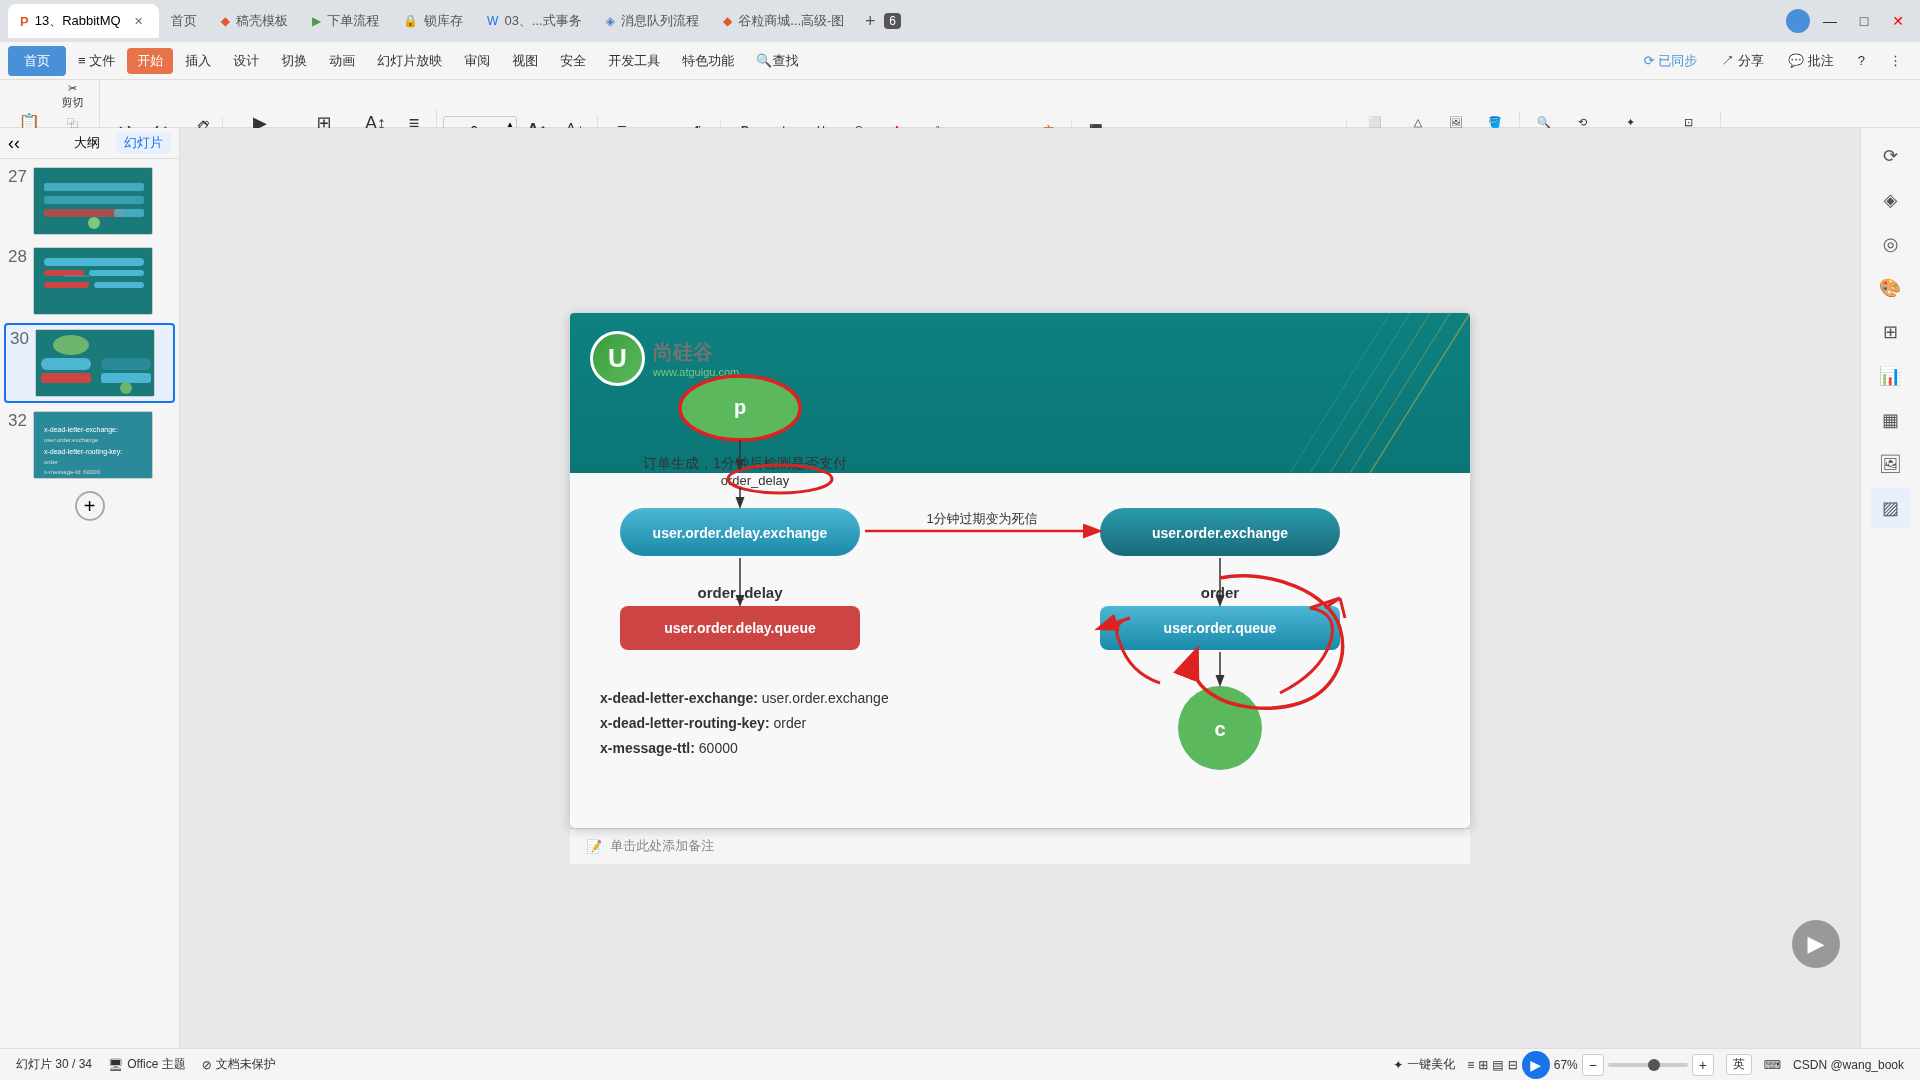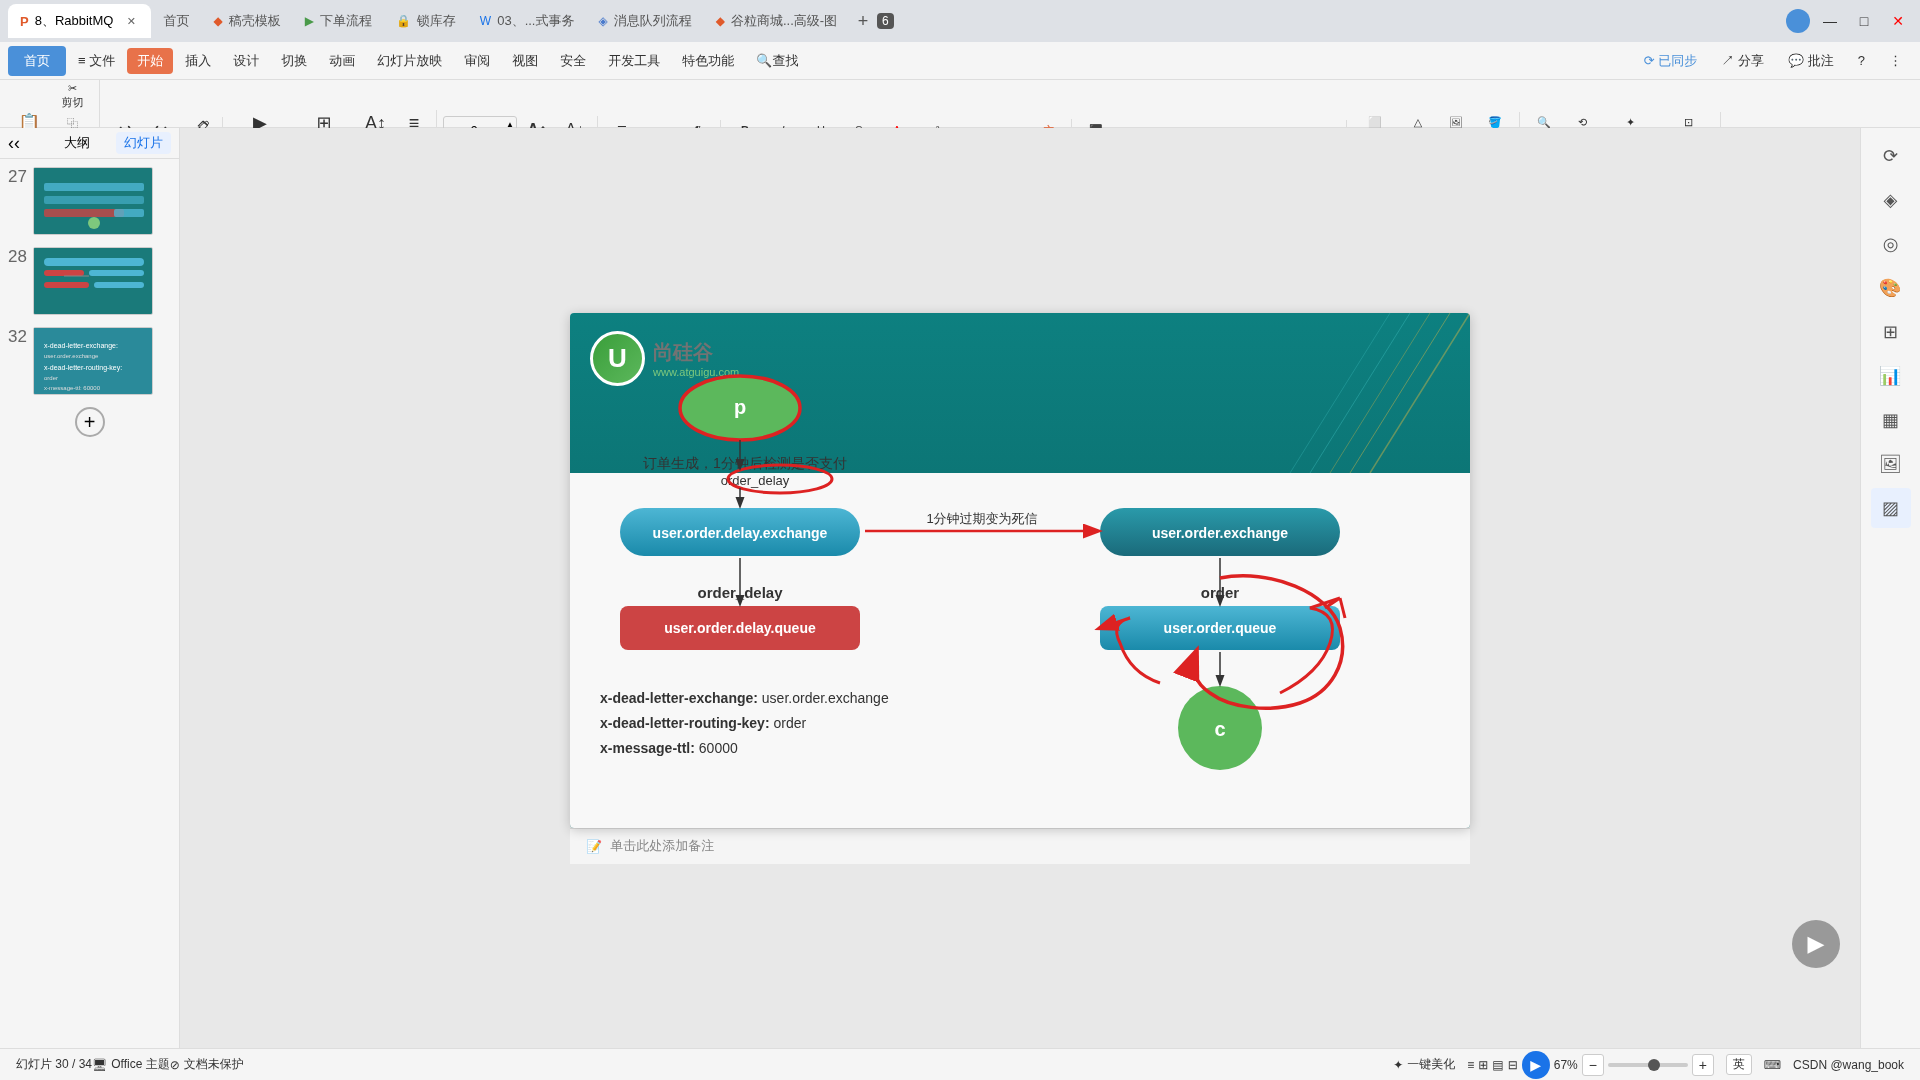--- a/index.html
+++ b/index.html
@@ -43,41 +43,41 @@
     .font-size-arrows { display: flex; flex-direction: column; }
     .font-arrow { font-size: 8px; cursor: pointer; line-height: 1.2; padding: 0 2px; }
 
     
     .main-area { display: flex; height: calc(1080px - 42px - 38px - 48px - 32px); }
 
     
     .left-panel { width: 180px; background: #f5f5f5; border-right: 1px solid #ddd; display: flex; flex-direction: column; }
     .panel-toggle { display: flex; align-items: center; justify-content: space-between; padding: 4px 8px; border-bottom: 1px solid #ddd; }
     .panel-tabs { display: flex; gap: 8px; }
-    .panel-tab { font-size: 13px; padding: 2px 8px; cursor: pointer; border-radius: 4px; margin-left: 10px; }
+    .panel-tab { font-size: 13px; padding: 2px 8px; cursor: pointer; border-radius: 4px; }
     .panel-tab.active { background: #e8f0fe; color: #1a73e8; }
     .slide-list { flex: 1; overflow-y: auto; padding: 4px; }
     .slide-item { display: flex; align-items: flex-start; gap: 6px; padding: 4px; cursor: pointer; border-radius: 4px; margin-bottom: 4px; }
     .slide-item.active { background: #e8f0fe; border: 2px solid #1a73e8; }
     .slide-number { font-size: 17px; color: #666; min-width: 16px; }
     .slide-thumb { width: 120px; height: 68px; background: #fff; border: 1px solid #ccc; border-radius: 2px; overflow: hidden; position: relative; }
 
     
     .center-canvas { flex: 1; background: #e8e8e8; display: flex; flex-direction: column; align-items: center; justify-content: center; overflow: hidden; position: relative; }
     .slide-canvas { width: 900px; height: 515px; background: #fff; position: relative; border-radius: 4px; box-shadow: 0 2px 12px rgba(0,0,0,0.2); overflow: hidden; }
 
     
     .right-panel { width: 60px; background: #f5f5f5; border-left: 1px solid #ddd; display: flex; flex-direction: column; align-items: center; padding-top: 8px; gap: 4px; }
     .right-btn { width: 40px; height: 40px; display: flex; align-items: center; justify-content: center; font-size: 18px; cursor: pointer; border-radius: 4px; color: #555; }
 
     
     .status-bar {
       position: fixed; bottom: 0; left: 0; right: 0; height: 32px;
       background: #f5f5f5; border-top: 1px solid #ddd;
-      display: flex; align-items: center; padding: 0 16px; gap: 0; font-size: 12px; color: #333;
+      display: flex; align-items: center; padding: 0 16px; gap: 16px; font-size: 12px; color: #333;
     }
     .status-item { display: flex; align-items: center; gap: 4px; }
     .status-right { margin-left: auto; display: flex; align-items: center; gap: 12px; }
     .zoom-controls { display: flex; align-items: center; gap: 4px; }
     .zoom-btn { width: 22px; height: 22px; display: flex; align-items: center; justify-content: center; font-size: 14px; cursor: pointer; border: 1px solid #ccc; border-radius: 3px; background: #fff; }
     .zoom-slider { width: 80px; height: 4px; background: #ccc; border-radius: 2px; position: relative; cursor: pointer; }
     .zoom-thumb { position: absolute; width: 12px; height: 12px; background: #555; border-radius: 50%; top: -4px; left: 50%; }
     .lang-indicator { background: #fff; border: 1px solid #ccc; border-radius: 3px; padding: 1px 6px; font-size: 12px; }
 
     
@@ -93,21 +93,21 @@
       width: 48px; height: 48px; background: rgba(100,100,100,0.6); border-radius: 50%;
       display: flex; align-items: center; justify-content: center; color: #fff; font-size: 22px; cursor: pointer;
     }
   </style>
 </head>
 <body>
 
 <div class="browser-tabs">
   <div class="browser-tab active">
     <span style="color:#e05a2b; font-size:13px; font-weight:bold;">P</span>
-    <span>8、RabbitMQ</span>
+    <span>13、RabbitMQ</span>
     <span class="tab-close">✕</span>
   </div>
   <div class="browser-tab inactive">
     <span>首页</span>
   </div>
   <div class="browser-tab inactive">
     <span style="color:#e05a2b; font-size:12px;">◆</span>
     <span>稿壳模板</span>
   </div>
   <div class="browser-tab inactive">
@@ -361,20 +361,34 @@
             <rect width="120" height="68" fill="#1a7a7a"></rect>
             <rect x="10" y="10" width="100" height="8" rx="4" fill="#4db6d4"></rect>
             <rect x="10" y="22" width="40" height="6" rx="3" fill="#cc4444"></rect>
             <rect x="55" y="22" width="55" height="6" rx="3" fill="#4db6d4"></rect>
             <rect x="10" y="34" width="45" height="6" rx="3" fill="#cc4444"></rect>
             <rect x="60" y="34" width="50" height="6" rx="3" fill="#4db6d4"></rect>
             <line x1="30" y1="28" x2="55" y2="28" stroke="#888" strokewidth="1"></line>
           </svg>
         </div>
       </div>
+      <div class="slide-item active">
+        <span class="slide-number">30</span>
+        <div class="slide-thumb thumb-30">
+          <svg width="120" height="68" viewBox="0 0 120 68">
+            <rect width="120" height="68" fill="#1a7a7a"></rect>
+            <ellipse cx="35" cy="15" rx="18" ry="10" fill="#6db56d"></ellipse>
+            <rect x="5" y="28" width="50" height="12" rx="6" fill="#4db6d4"></rect>
+            <rect x="65" y="28" width="50" height="12" rx="6" fill="#2a8a9a"></rect>
+            <rect x="5" y="43" width="50" height="10" rx="3" fill="#cc4444"></rect>
+            <rect x="65" y="43" width="50" height="10" rx="3" fill="#4db6d4"></rect>
+            <circle cx="90" cy="58" r="6" fill="#6db56d"></circle>
+          </svg>
+        </div>
+      </div>
       <div class="slide-item">
         <span class="slide-number">32</span>
         <div class="slide-thumb thumb-32">
           <svg width="120" height="68" viewBox="0 0 120 68">
             <rect width="120" height="68" fill="#2a8a9a"></rect>
             <text x="10" y="20" font-size="7" fill="#fff">x-dead-letter-exchange:</text>
             <text x="10" y="30" font-size="6" fill="#ddd">user.order.exchange</text>
             <text x="10" y="42" font-size="7" fill="#fff">x-dead-letter-routing-key:</text>
             <text x="10" y="52" font-size="6" fill="#ddd">order</text>
             <text x="10" y="62" font-size="6" fill="#ddd">x-message-ttl: 60000</text>

